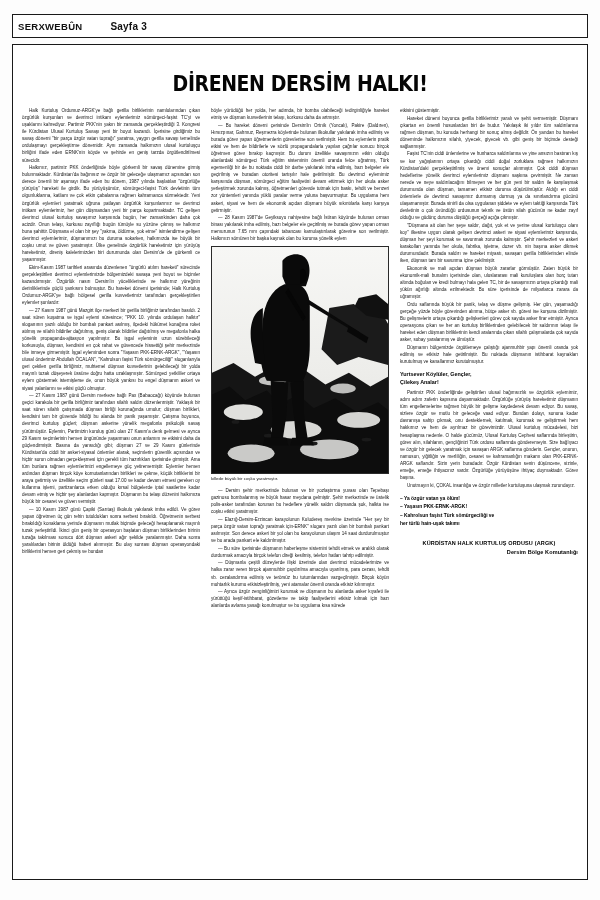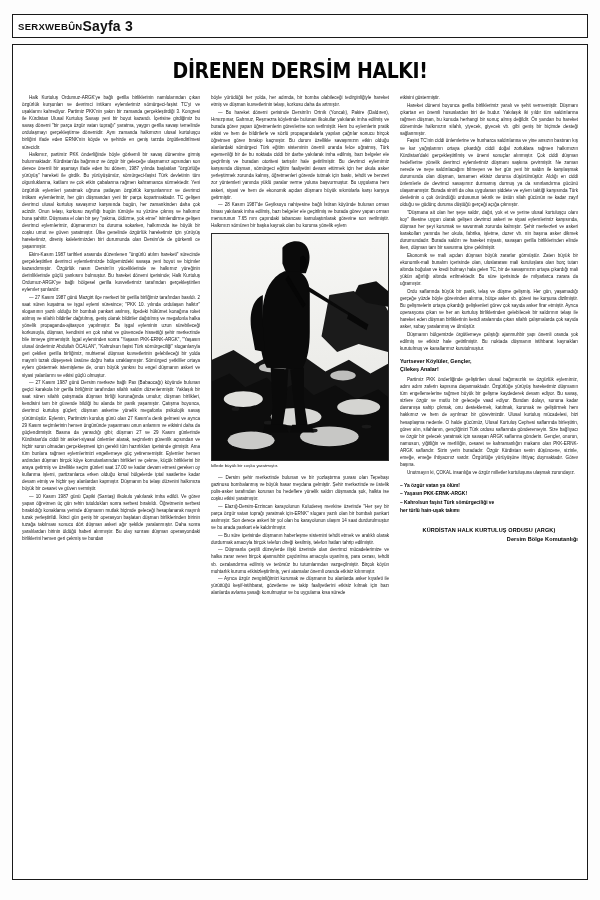--- a/index.html
+++ b/index.html
@@ -37,34 +37,35 @@
   .masthead-center {
     flex: 1 1 auto;
     text-align: center;
     font-size: 9px;
     font-weight: bold;
     color: #111;
     letter-spacing: 0.4px;
   }
   .masthead-right {
     flex: 0 0 auto;
-    font-size: 14px;
+    font-size: 10px;
     font-weight: bold;
     color: #111;
     letter-spacing: 0.2px;
+    margin-left: 28px;
   }
 
   
   .article-box {
     position: absolute;
     left: 12px; top: 44px;
     width: 576px; height: 836px;
     border: 1px solid #1a1a1a;
     background: #fff;
-    padding: 0 9px 6px 9px;
+    padding: 13px 9px 6px 9px;
     overflow: hidden;
   }
 
   .headline {
     text-align: center;
     font-size: 21px;
     font-weight: bold;
     letter-spacing: -0.4px;
     color: #050505;
     margin: 14px 0 11px 0;

